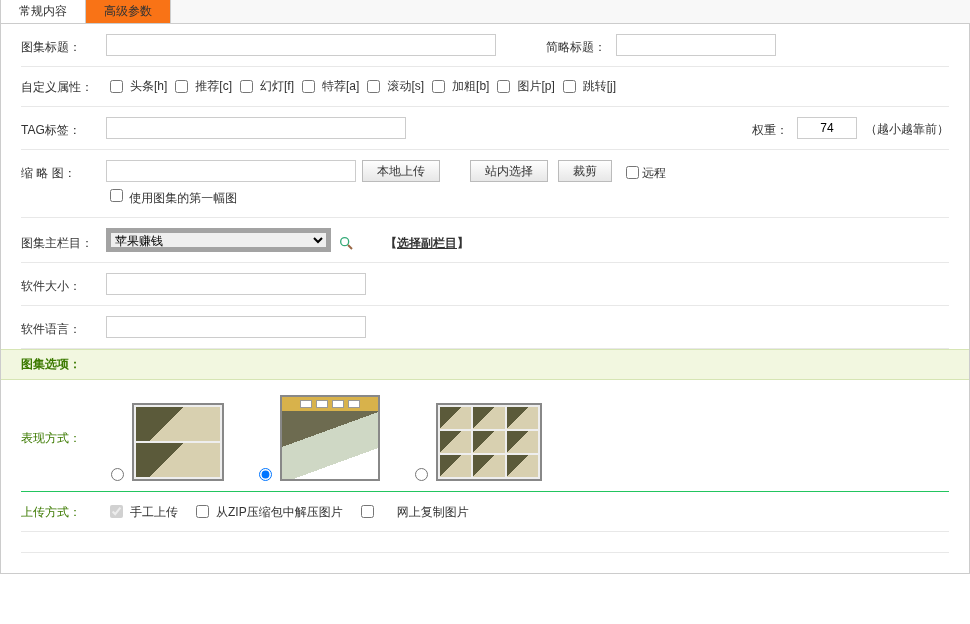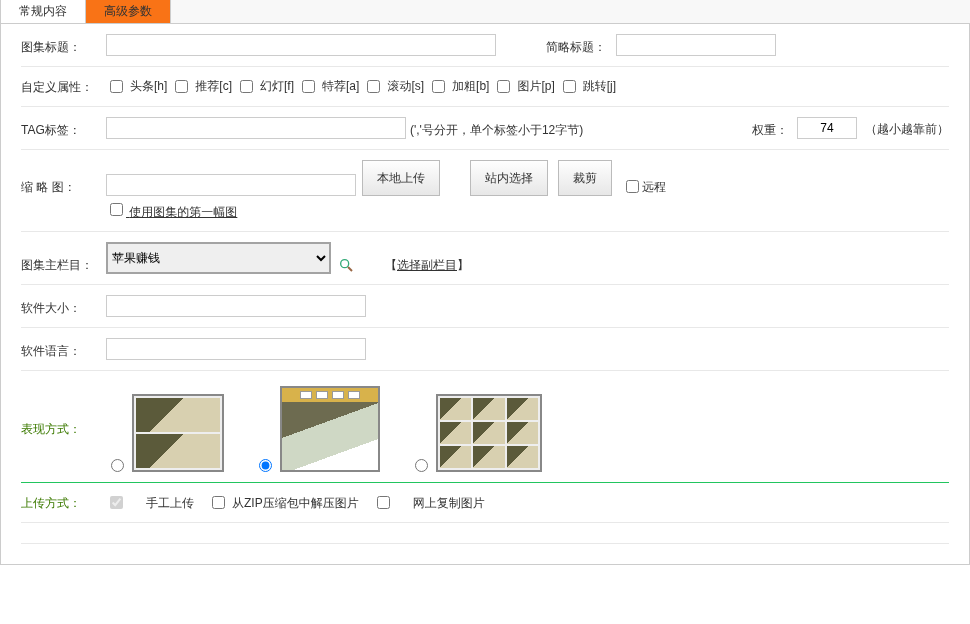--- a/index.html
+++ b/index.html
@@ -17,43 +17,43 @@
   .row .label { width: 85px; flex-shrink: 0; color: #333; }
 
   input[type="text"] { border: 1px solid #ccc; height: 22px; padding: 2px 20px; background: #fff; }
   input.title { width: 390px; }
   input.simple { width: 160px; }
   input.tag { width: 300px; }
   input.wt { width: 60px; text-align: center; }
   input.thumb { width: 250px; }
   input.mid { width: 260px; }
 
-  select { border: 2px solid #a3a3a3; height: 32px; width: 225px; }
-
-  .btn { display: inline-flex; align-items: center; justify-content: center; height: 36px; padding: 0 14px; border: 1px solid #bbb; background: linear-gradient(#fefefe,#e7e7e7); cursor: pointer; margin-right: 10px; }
+  select { border: 5px solid #a3a3a3; height: 24px; width: 225px; }
+
+  .btn { display: inline-flex; align-items: center; justify-content: center; height: 22px; padding: 0 14px; border: 1px solid #bbb; background: linear-gradient(#fefefe,#e7e7e7); cursor: pointer; margin-right: 10px; }
 
   .chk-grp { display: flex; flex-wrap: wrap; align-items: center; gap: 4px; }
   .chk-lbl { }
 
   .section-head { background: #f2f7e0; padding: 6px 20px; color: #3c7a00; font-weight: bold; margin: 0 -20px; border-top: 1px solid #d6e5b4; border-bottom: 1px solid #d6e5b4; }
 
   .thumbs-row { display: flex; align-items: flex-end; padding: 15px 0 10px 0; }
   .thumbs-row .label { width: 85px; color: #3c7a00; align-self: center; }
   .layout-opt { display: flex; align-items: flex-end; margin-right: 30px; }
   .layout-opt .radio { margin-right: 8px; }
 
   .manual-row { display: flex; align-items: center; padding: 10px 0; }
 
   .mag { display: inline-flex; width: 18px; height: 18px; align-items: center; justify-content: center; margin-left: 6px; }
   .mag svg { width: 16px; height: 16px; }
 
-  .sub-col { font-weight: normal; margin-left: 30px; }
+  .sub-col { font-weight: bold; margin-left: 30px; }
   .underline { text-decoration: underline; }
 
-  .under-thumb { margin-left: 85px; font-size: 12px; margin-top: 4px; text-decoration: underline; }
+  .under-thumb { margin-left: 85px; font-size: 12px; margin-top: 4px; }
 
   .sample-stack, .sample-single, .sample-grid { border:2px solid #888; background:#eee; display:flex; flex-direction:column; }
   .sample-stack { width:92px; height:78px; gap:2px; padding:2px; }
   .sample-stack div { flex:1; background: linear-gradient(135deg,#5b5a3a 0 40%,#d8d0b0 40% 100%); }
   .sample-single { width:100px; height:86px; }
   .sample-single .bar { height:14px; background:#d8b24b; display:flex; align-items:center; justify-content:center; gap:4px;}
   .sample-single .bar span{width:12px;height:8px;background:#fff;border:1px solid #999;}
   .sample-single .img { flex:1; background: linear-gradient(160deg,#6d6b50 0 35%,#cfd8c5 35% 70%, #fff 70% 100%); }
   .sample-grid { width:106px; height:78px; padding:2px; display:grid; grid-template-columns:repeat(3,1fr); grid-template-rows:repeat(3,1fr); gap:2px; }
   .sample-grid div { background: linear-gradient(135deg,#5b5a3a 0 40%,#d8d0b0 40% 100%); }
@@ -95,21 +95,20 @@
       <input type="checkbox" style="">
           <span class="chk-lbl">图片[p]</span>
       <input type="checkbox" style="">
           <span class="chk-lbl">跳转[j]</span>
     </div>
   </div>
 
   <div class="row">
     <span class="label">TAG标签：</span>
     <input type="text" class="tag" style="">
-    <span style="margin-left:4px">(','号分开，单个标签小于12字节)</span>
     <span style="flex:1"></span>
     <span style="margin-right:9px">权重：</span>
     <input type="text" class="wt" value="74" style="">
     <span style="margin-left:8px;line-height:1.6">（越小越靠前）</span>
   </div>
 
   <div class="row" style="flex-wrap:wrap">
     <span class="label">缩 略 图：</span>
     <input type="text" class="thumb" style="">
     <span class="btn" style="margin-left:6px">本地上传</span>
@@ -143,20 +142,21 @@
 
   <div class="row">
     <span class="label">软件大小：</span>
     <input type="text" class="mid" style="">
   </div>
   <div class="row">
     <span class="label">软件语言：</span>
     <input type="text" class="mid" style="">
   </div>
 
+  <div class="section-head">图集选项：</div>
 
   <div class="thumbs-row" style="border-bottom:1px solid #22c55e">
     <span class="label">表现方式：</span>
 
     <div class="layout-opt">
       <input type="radio" name="disp" class="radio" style="">
       <div class="sample-stack">
             <div></div>
             <div></div>
           </div>
@@ -187,21 +187,21 @@
             <div></div>
             <div></div>
             <div></div>
       </div>
     </div>
   </div>
 
   <div class="row">
     <span class="label" style="color:#3c7a00">上传方式：</span>
     <input type="checkbox" checked="" disabled="" style="">
-    <span style="margin:0 14px 0 20px">手工上传</span>
+    <span style="margin:0 14px 0 4px">手工上传</span>
     <input type="checkbox" style="">
     <span style="margin:0 14px 0 4px">从ZIP压缩包中解压图片</span>
     <input type="checkbox" style="">
     <span style="margin-left:20px">网上复制图片</span>
   </div>
 
   <div class="manual-row" style="border-bottom:1px solid #e8e8e8">
     
     
   </div>

